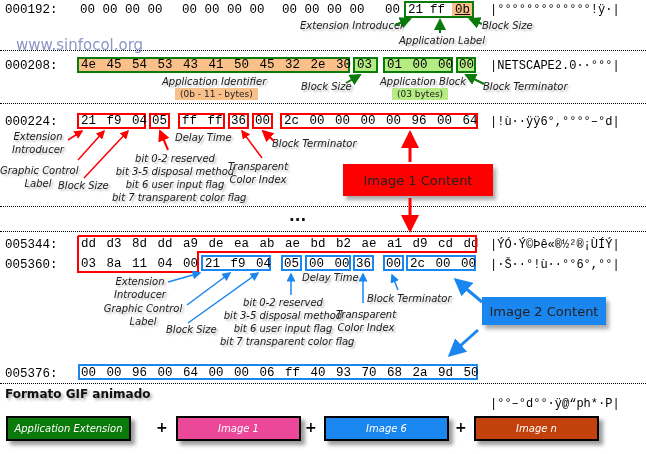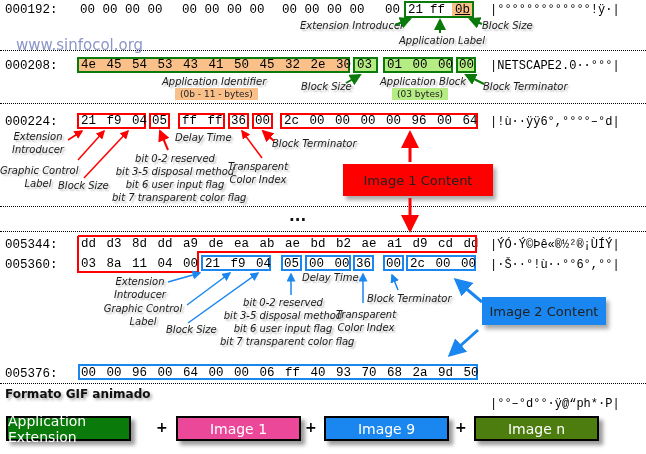--- a/index.html
+++ b/index.html
@@ -11,21 +11,21 @@
   .box { position:absolute; box-sizing:border-box; }
   .g { border:2px solid #0a7a0a; }
   .r { border:2px solid #f00; }
   .b { border:2px solid #1a86f0; }
   .fill-orange { background:#f9c08a; }
   .fill-green { background:#b6ec84; }
   .lbl { position:absolute; font-size:10px; color:#1a1a1a; white-space:nowrap; text-shadow:2px 2px 2px #bbb; line-height:13px;font-style:italic; }
   .c { text-align:center; }
   .tag { position:absolute; font-size:9px; color:#222; white-space:nowrap; padding:1px 5px; }
   .bigbox { position:absolute; color:#222; font-size:13px; display:flex; align-items:center; justify-content:center; box-shadow:3px 4px 4px #aaa; }
-  .legend-box { position:absolute; height:25px; width:125px; border:2px solid #000; box-sizing:border-box; color:#fff; font-size:14px; display:flex; align-items:center; justify-content:center; box-shadow:4px 4px 4px #999; }
+  .legend-box { position:absolute; height:25px; width:125px; border:2px solid #000; box-sizing:border-box; color:#fff; font-size:10px; display:flex; align-items:center; justify-content:center; box-shadow:4px 4px 4px #999;font-style:italic; }
   .plus { position:absolute; font-weight:bold; font-size:14px; color:#000; }
   svg.arrows { position:absolute; left:0; top:0; }
 </style>
 </head>
 <body>
 
 <div class="sep" style="top:50px;"></div>
 <div class="sep" style="top:103px;"></div>
 <div class="sep" style="top:206px;"></div>
 <div class="sep" style="top:231px;"></div>
@@ -197,15 +197,15 @@
   <line x1="398" y1="290" x2="392" y2="275" stroke="#1a86f0" stroke-width="1.5" marker-end="url(#ab)"></line>
   <line x1="482" y1="302" x2="456" y2="280" stroke="#1a86f0" stroke-width="3" marker-end="url(#ab)"></line>
   <line x1="478" y1="330" x2="450" y2="355" stroke="#1a86f0" stroke-width="3" marker-end="url(#ab)"></line>
 </svg>
 
 <div class="abs" style="left:5px;top:387px;font-size:12px;font-weight:bold;color:#111;text-shadow:2px 2px 3px #aaa;">Formato GIF animado</div>
 <div class="legend-box" style="left:6px;top:416px;background:#0a7a0a;">Application Extension</div>
 <div class="plus" style="left:156px;top:419px;">+</div>
 <div class="legend-box" style="left:176px;top:416px;background:#ec4899;">Image 1</div>
 <div class="plus" style="left:305px;top:419px;">+</div>
-<div class="legend-box" style="left:324px;top:416px;background:#1a86f0;">Image 9</div>
+<div class="legend-box" style="left:324px;top:416px;background:#1a86f0;">Image 6</div>
 <div class="plus" style="left:455px;top:419px;">+</div>
-<div class="legend-box" style="left:474px;top:416px;background:#4d7c0f;">Image n</div>
+<div class="legend-box" style="left:474px;top:416px;background:#c2410c;">Image n</div>
 
 </body></html>

